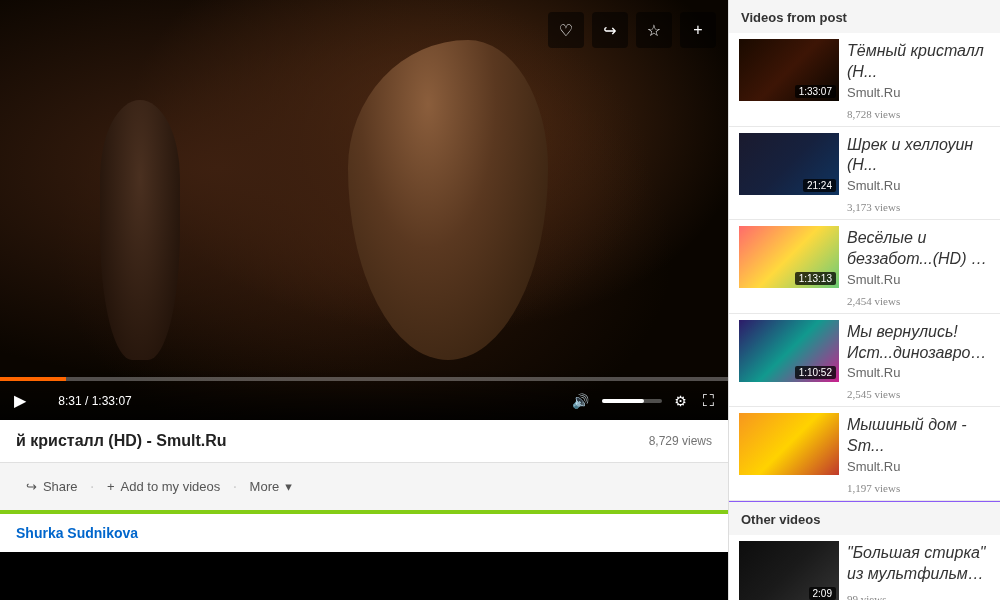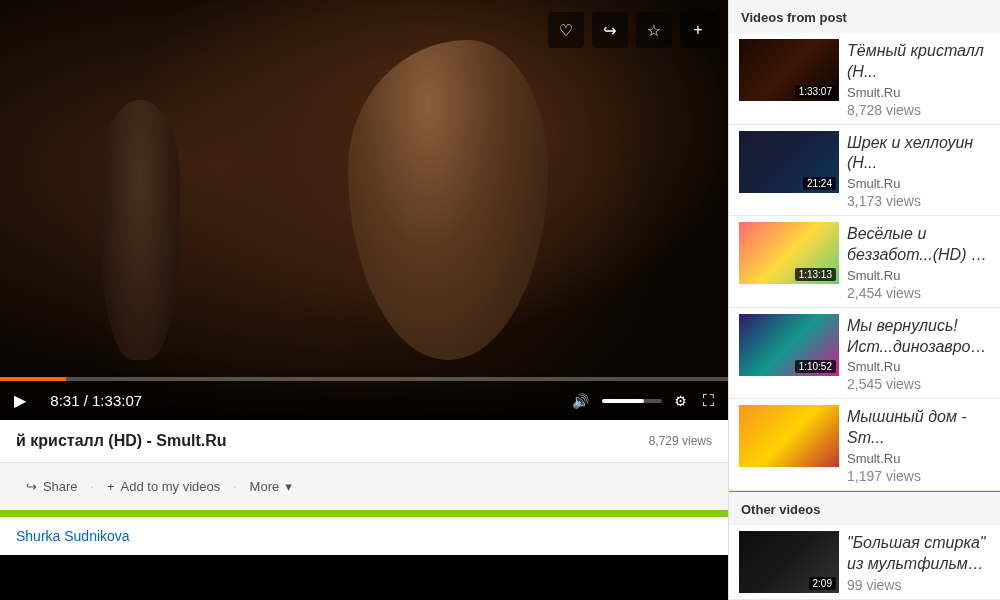--- a/index.html
+++ b/index.html
@@ -123,22 +123,22 @@
       color: #fff;
       cursor: pointer;
       font-size: 14px;
       padding: 2px 4px;
       display: flex;
       align-items: center;
     }
 
     .time-display {
       color: #fff;
-      font-size: 15px;
-      margin-left: 12px;
+      font-size: 12px;
+      margin-left: 20px;
     }
 
     .volume-slider {
       width: 60px;
       height: 4px;
       background: rgba(255,255,255,0.3);
       border-radius: 2px;
       position: relative;
     }
 
@@ -199,21 +199,22 @@
     }
 
     .action-separator {
       color: #ccc;
       padding: 0 2px;
     }
 
     .uploader-bar {
       background: #fff;
       padding: 10px 16px;
-      border-top: 7px solid #84cc16;
+      border-top: 4px solid #84cc16;
+      font-weight: bold;
     }
 
     .uploader-name {
       color: #0066cc;
       font-size: 14px;
       cursor: pointer;
       text-decoration: none;
     }
 
     
@@ -287,23 +288,24 @@
       font-style: italic;
     }
 
     .list-video-channel {
       font-size: 13px;
       color: #666;
       margin-top: 2px;
     }
 
     .list-video-views {
-      font-size: 14px;
+      font-size: 11px;
       color: #888;
-      margin-top: 2px;
+      margin-top: 8px;
+      font-family: Liberation Serif, serif;
     }
 
     .other-videos-title {
       font-size: 13px;
       font-weight: bold;
       color: #333;
       padding: 10px 12px 8px;
       background: #f5f5f5;
       border-top: 1px solid #8b5cf6;
     }

